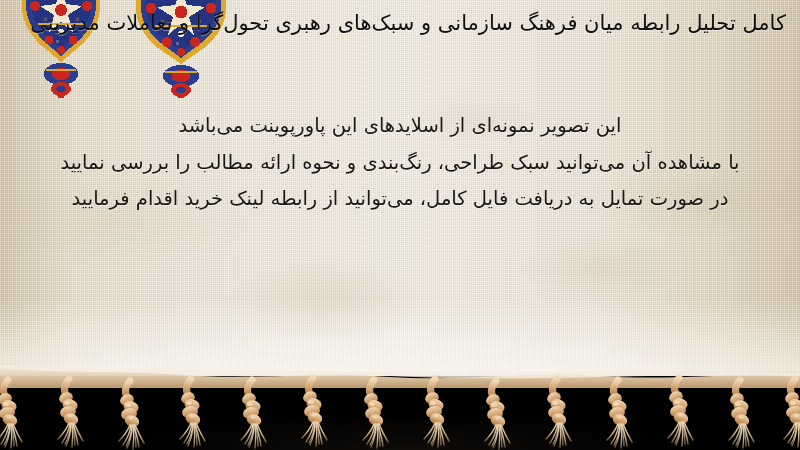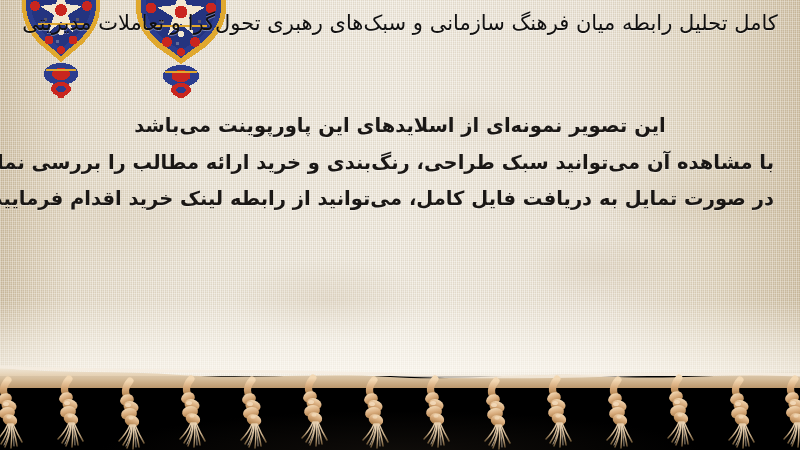--- a/index.html
+++ b/index.html
@@ -114,38 +114,37 @@
     top: 8px;
     left: 0;
     width: 800px;
     padding: 0 14px 0 14px;
     box-sizing: border-box;
     color: #111010;
     font-size: 21px;
     line-height: 1.52;
     font-weight: 400;
     letter-spacing: 0px;
-    text-align: center;
+    text-align: right;
     direction: rtl;
     text-shadow: 0 0.5px 0 rgba(255,255,255,0.35);
   }
   .body {
     position: absolute;
     top: 108px;
     left: 0;
     width: 800px;
     box-sizing: border-box;
     padding: 0 26px;
     color: #1a1715;
     font-size: 19.5px;
     line-height: 1.88;
     text-align: center;
     direction: rtl;
     text-shadow: 0 0.5px 0 rgba(255,255,255,0.32);
-    font-weight: bold;
   }
   .body-line { display: block; white-space: nowrap; }
 
   
   .black-field {
     position: absolute;
     left: 0; right: 0;
     top: 376px;
     height: 74px;
     background:
@@ -262,21 +261,21 @@
         <rect x="66" y="54" width="3" height="3" fill="#e0a82e"></rect>
         <rect x="44" y="76" width="3" height="3" fill="#f2e7cf"></rect>
       </g>
     </svg>
   </div>
 
   <div class="text-layer">
     <div class="title">کامل تحلیل رابطه میان فرهنگ سازمانی و سبک‌های رهبری تحول‌گرا و تعاملات مدیریتی</div>
     <div class="body">
       <span class="body-line">این تصویر نمونه‌ای از اسلایدهای این پاورپوینت می‌باشد</span>
-      <span class="body-line">با مشاهده آن می‌توانید سبک طراحی، رنگ‌بندی و خرید ارائه مطالب را بررسی نمایید</span>
+      <span class="body-line">با مشاهده آن می‌توانید سبک طراحی، رنگ‌بندی و نحوه ارائه مطالب را بررسی نمایید</span>
       <span class="body-line">در صورت تمایل به دریافت فایل کامل، می‌توانید از رابطه لینک خرید اقدام فرمایید</span>
     </div>
   </div>
 
   <div class="black-field"></div>
 
   <div class="fringe-layer">
     <svg width="800" height="92" viewBox="0 0 800 92">
       <defs>
         <linearGradient id="ropeG" x1="0" y1="0" x2="0" y2="1">

